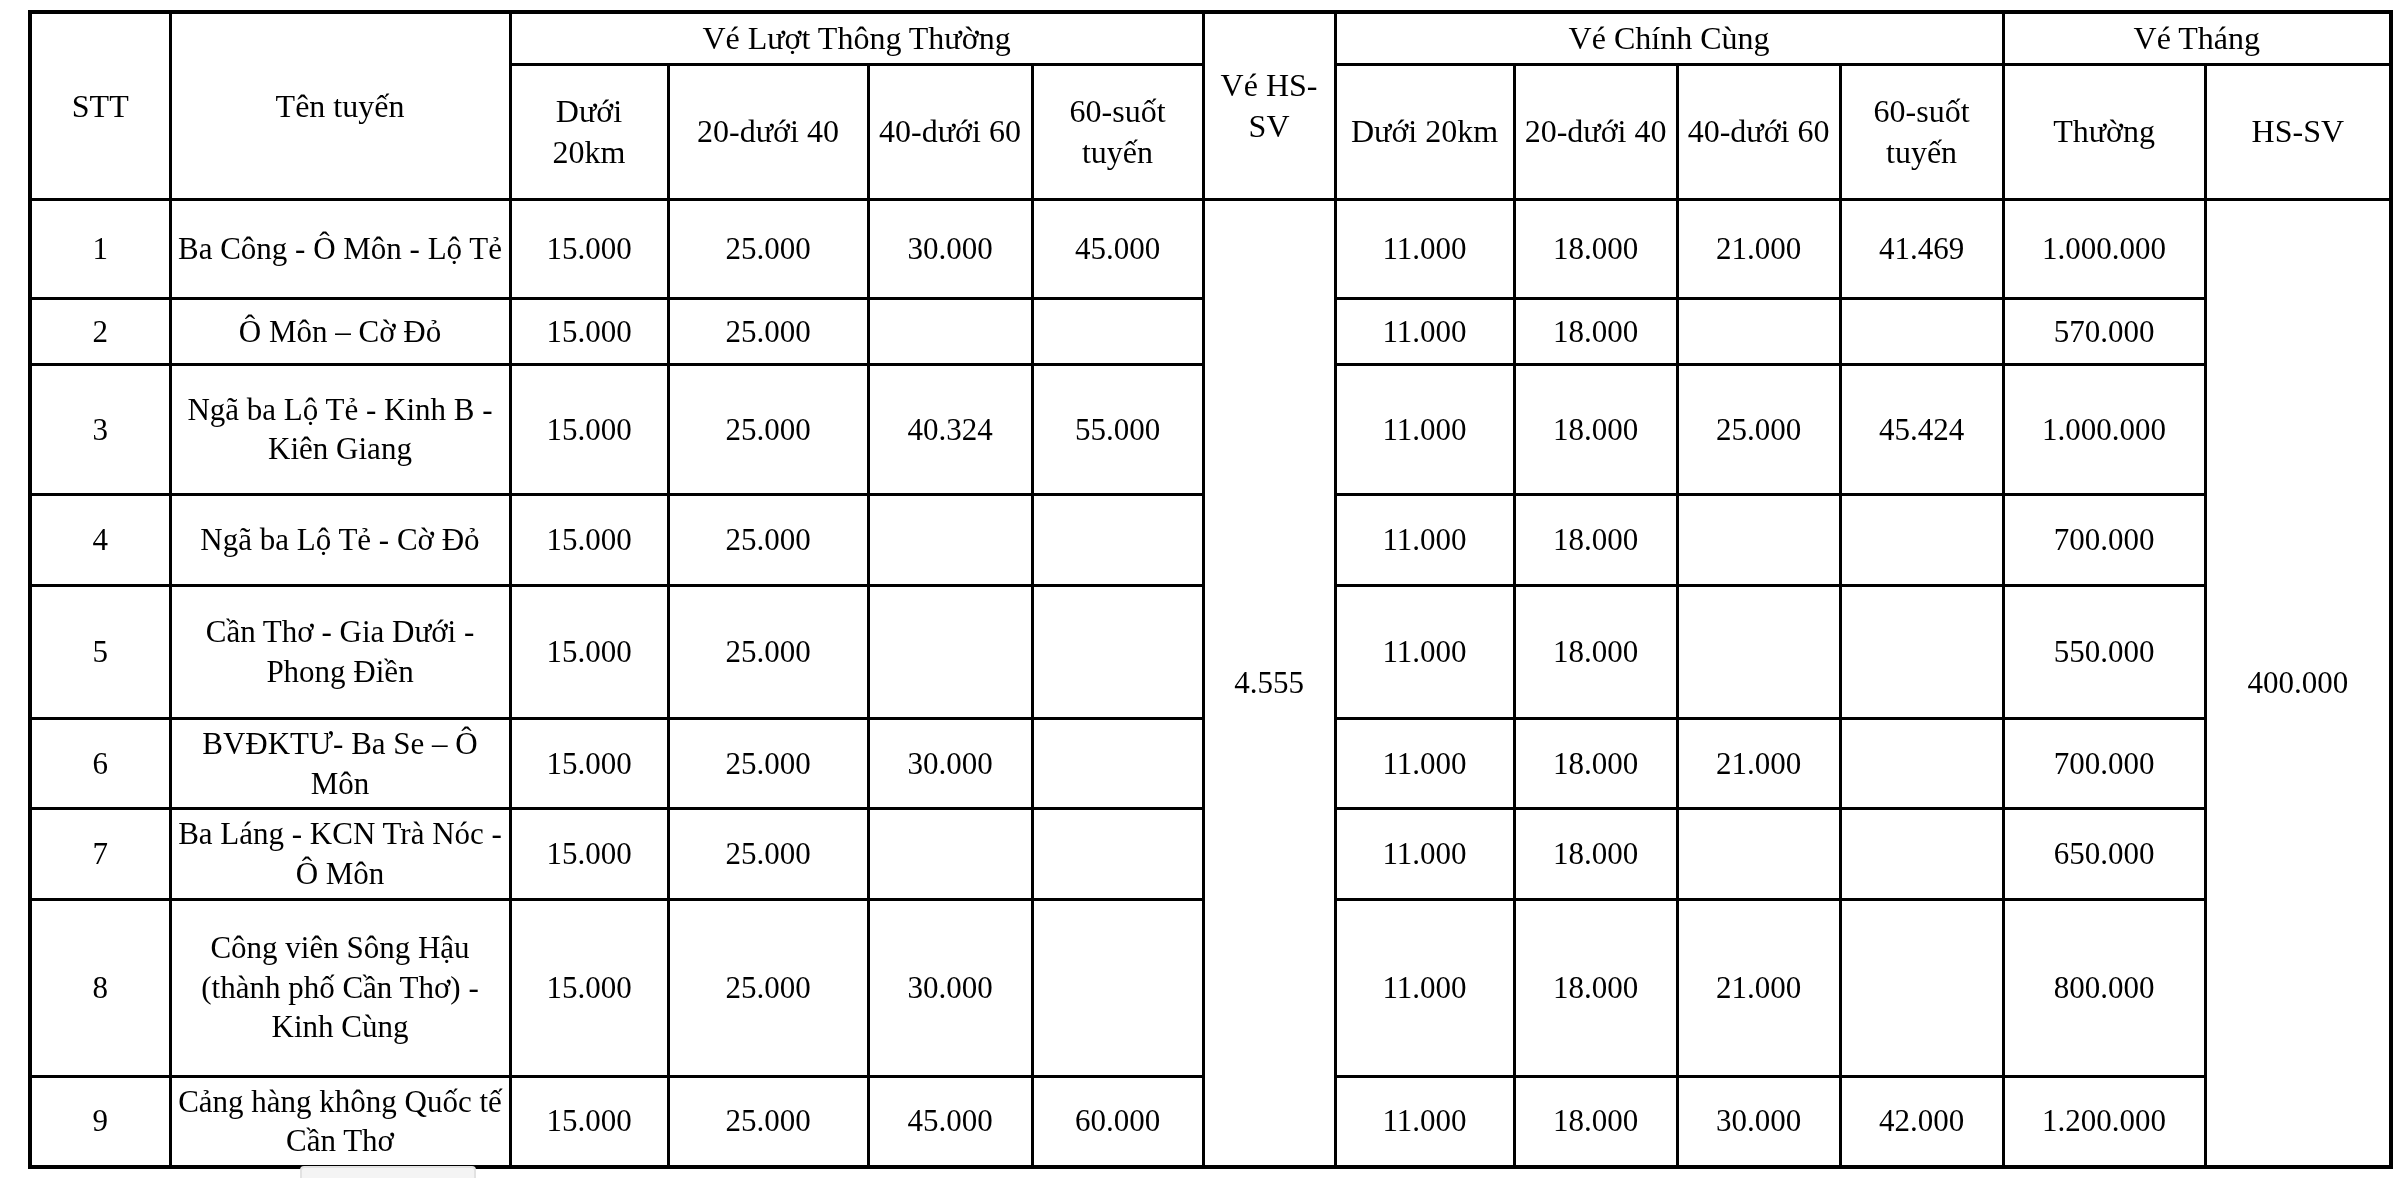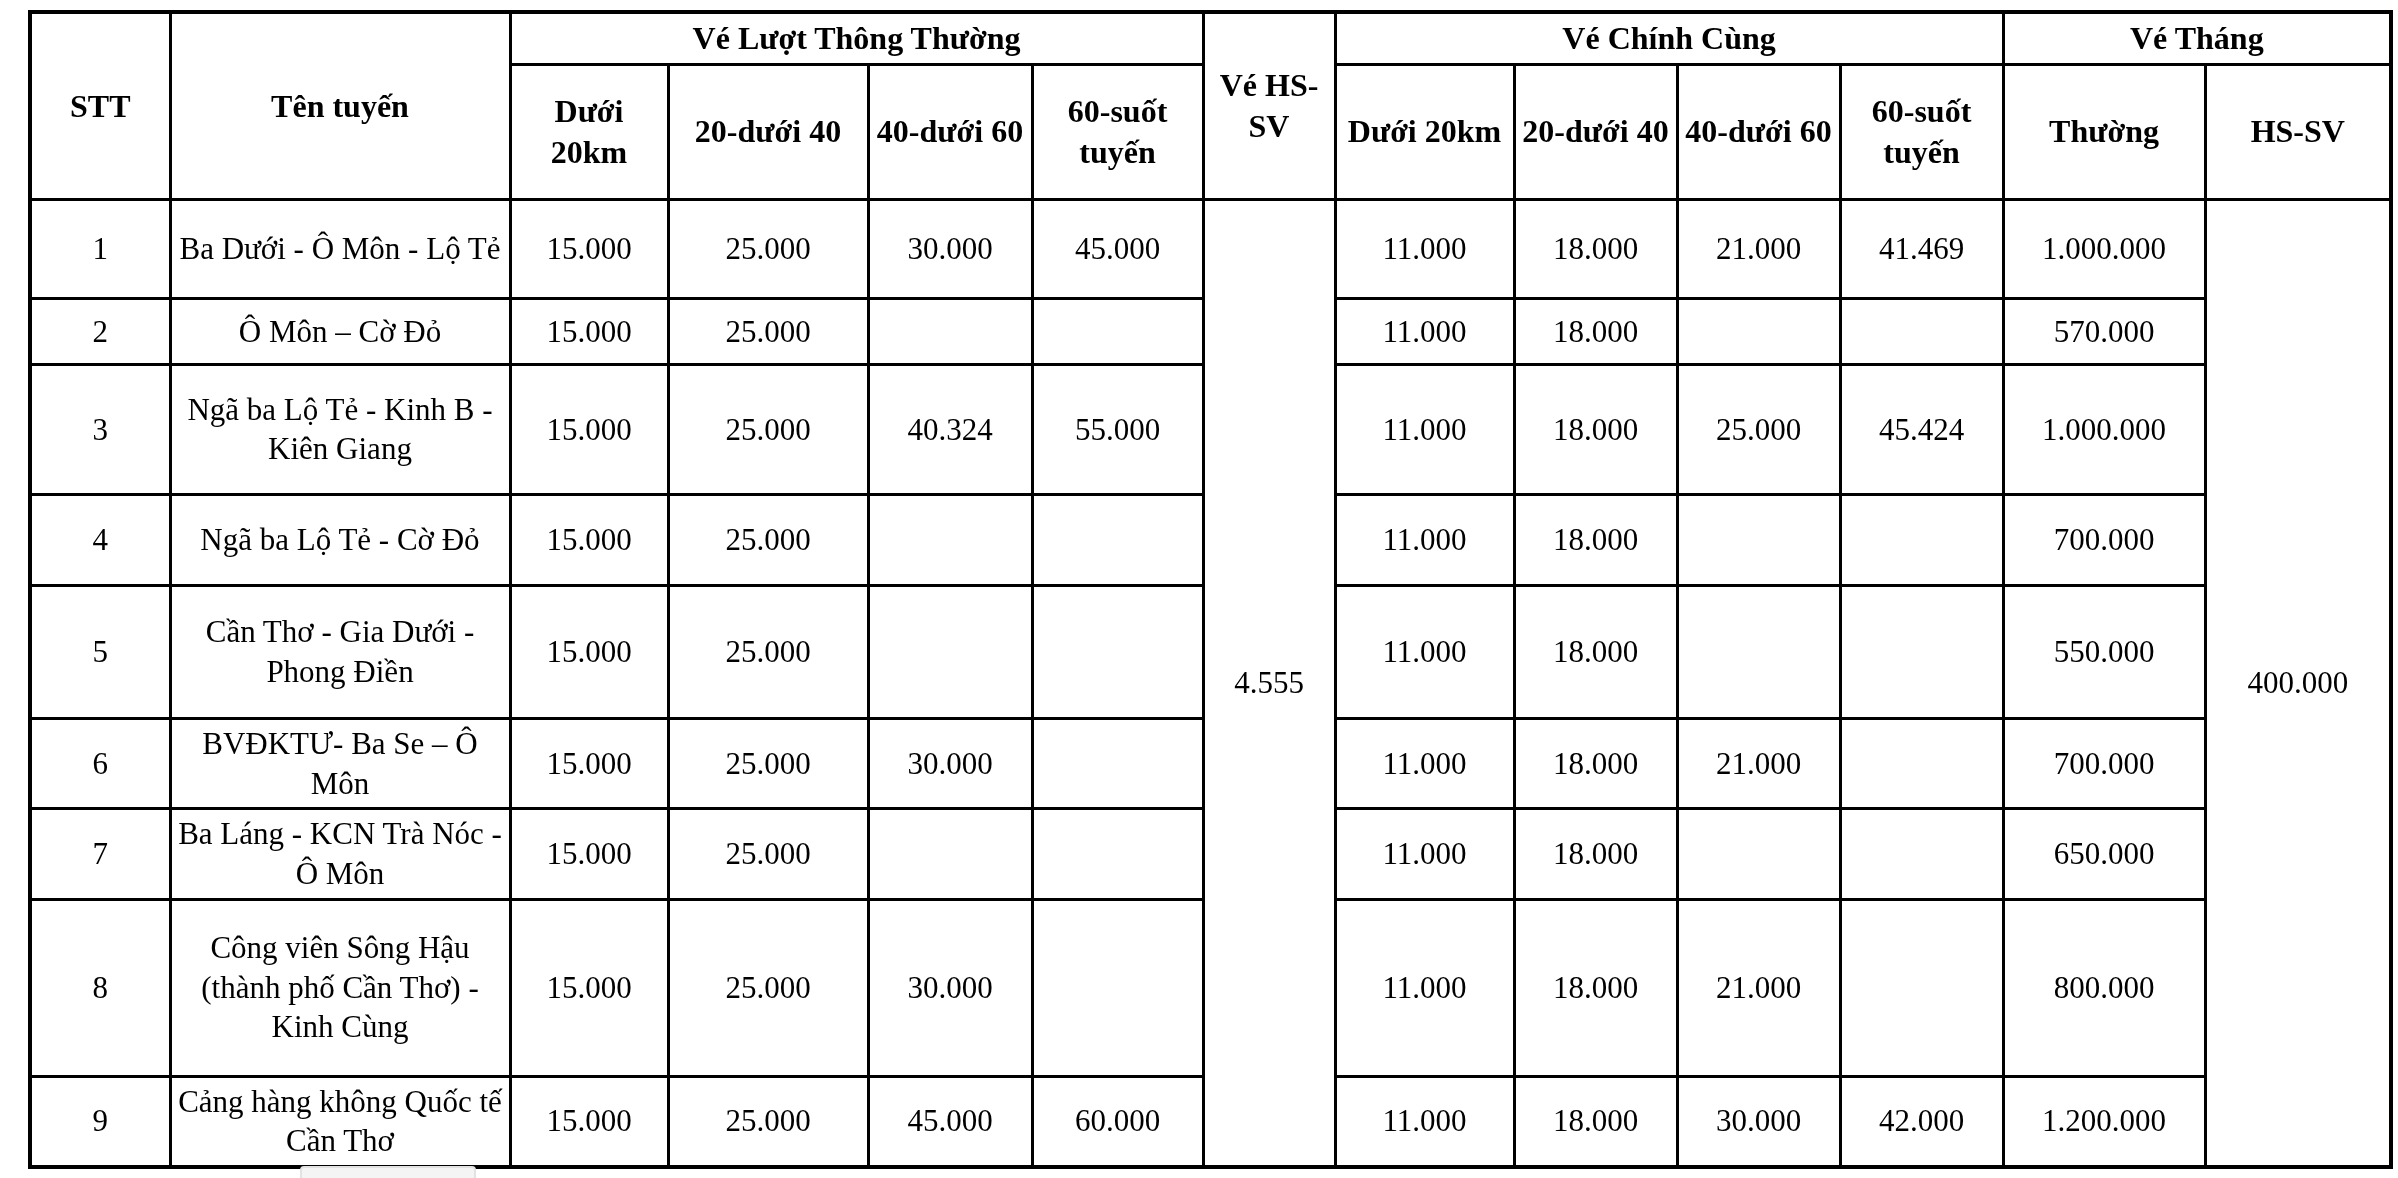--- a/index.html
+++ b/index.html
@@ -29,21 +29,21 @@
   table.fare th, table.fare td {
     border: 3px solid #000;
     text-align: center;
     vertical-align: middle;
     font-size: 31px;
     padding: 4px 6px;
     overflow: hidden;
     line-height: 1.28;
   }
   table.fare th {
-    font-weight: bold;
+    font-weight: normal;
     font-size: 32px;
   }
   td.route-name {
     text-align: left;
     padding-left: 12px;
     padding-right: 8px;
   }
   th.sub-mid   { padding-left: 28px; padding-right: 28px; }
   th.sub-narrow{ padding-left: 45px; padding-right: 45px; }
   th.hssv-head { padding-left: 24px; padding-right: 24px; }
@@ -97,21 +97,21 @@
       <th class="sub-narrow">20-dưới 40</th>
       <th class="sub-narrow">40-dưới 60</th>
       <th class="sub-narrow">60-suốt tuyến</th>
       <th>Thường</th>
       <th>HS-SV</th>
     </tr>
   </thead>
   <tbody>
     <tr style="height:99px">
       <td>1</td>
-      <td class="route-name">Ba Dưới - Ô Môn - Lộ Tẻ</td>
+      <td class="route-name">Ba Công - Ô Môn - Lộ Tẻ</td>
       <td>15.000</td>
       <td>25.000</td>
       <td>30.000</td>
       <td>45.000</td>
       <td rowspan="9">4.555</td>
       <td>11.000</td>
       <td>18.000</td>
       <td>21.000</td>
       <td>41.469</td>
       <td>1.000.000</td>

